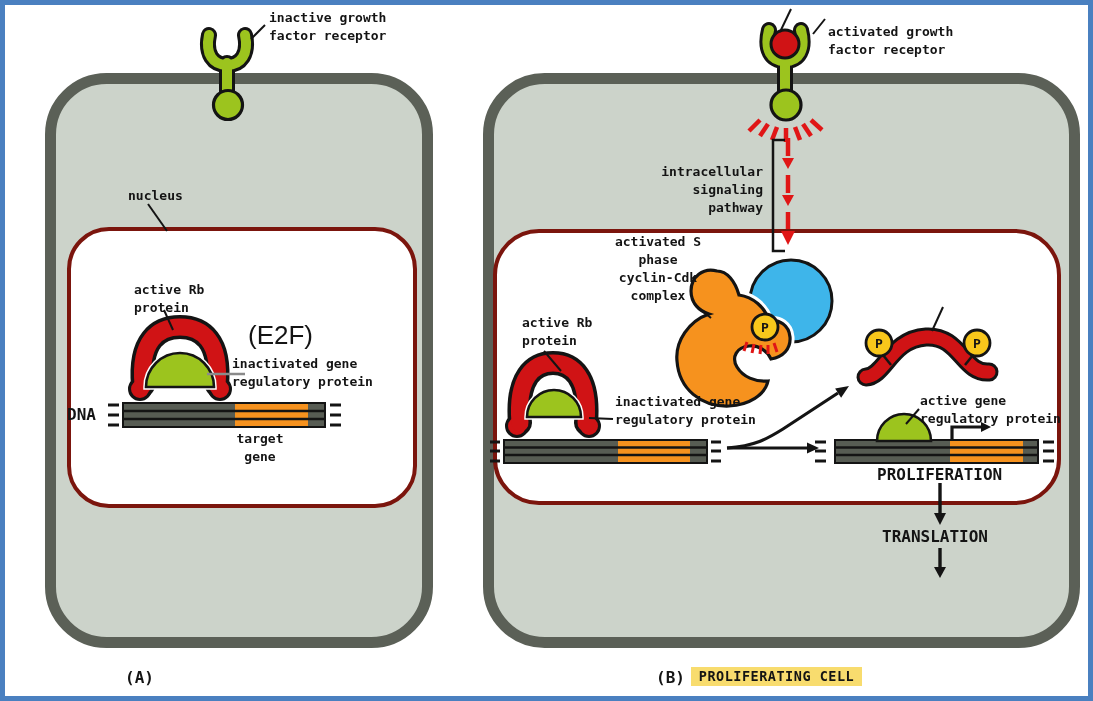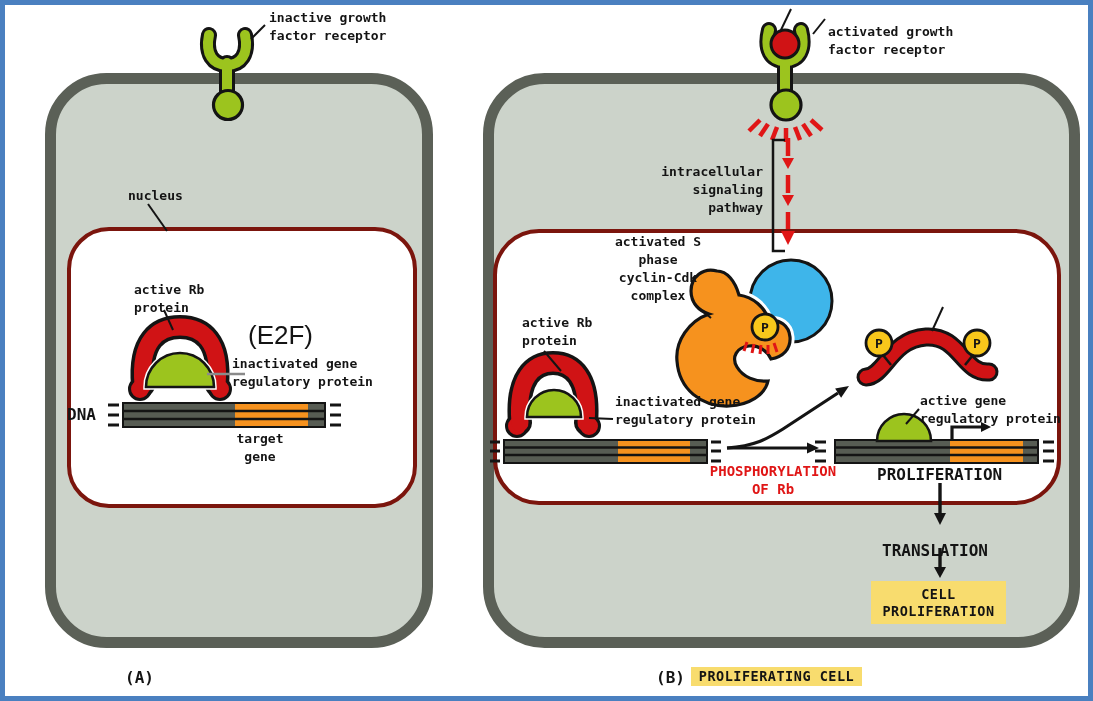--- a/index.html
+++ b/index.html
@@ -226,27 +226,23 @@
 signaling
 pathway</div>
   <div class="label center" style="left:600px; top:228px; width:106px;">activated S
 phase
 cyclin-Cdk
 complex</div>
   <div class="label" style="left:517px; top:309px;">active Rb
 protein</div>
   <div class="label" style="left:610px; top:388px;">inactivated gene
 regulatory protein</div>
-  <div class="label center redtxt" style="left:693px; top:457px; width:150px;">PHOSPHORYLATION
-OF Rb</div>
   <div class="label" style="left:915px; top:379px;margin-top:8px;">active gene
 regulatory protein</div>
   <div class="label caps" style="left:872px; top:461px;">PROLIFERATION</div>
-  <div class="label caps" style="left:877px; top:537px;">TRANSLATION</div>
-
-  <div class="hlbox" style="left:866px; top:576px; width:135px; height:43px;">CELL
-PROLIFERATION</div>
+  <div class="label caps" style="left:877px; top:523px;">TRANSLATION</div>
+
 
   <div class="label caps" style="left:120px; top:664px;">(A)</div>
   <div class="label caps" style="left:651px; top:664px;">(B)</div>
   <div class="hlbox" style="left:686px; top:662px; width:171px; height:19px;">PROLIFERATING CELL</div>
 
 </div>
 
 </body></html>

